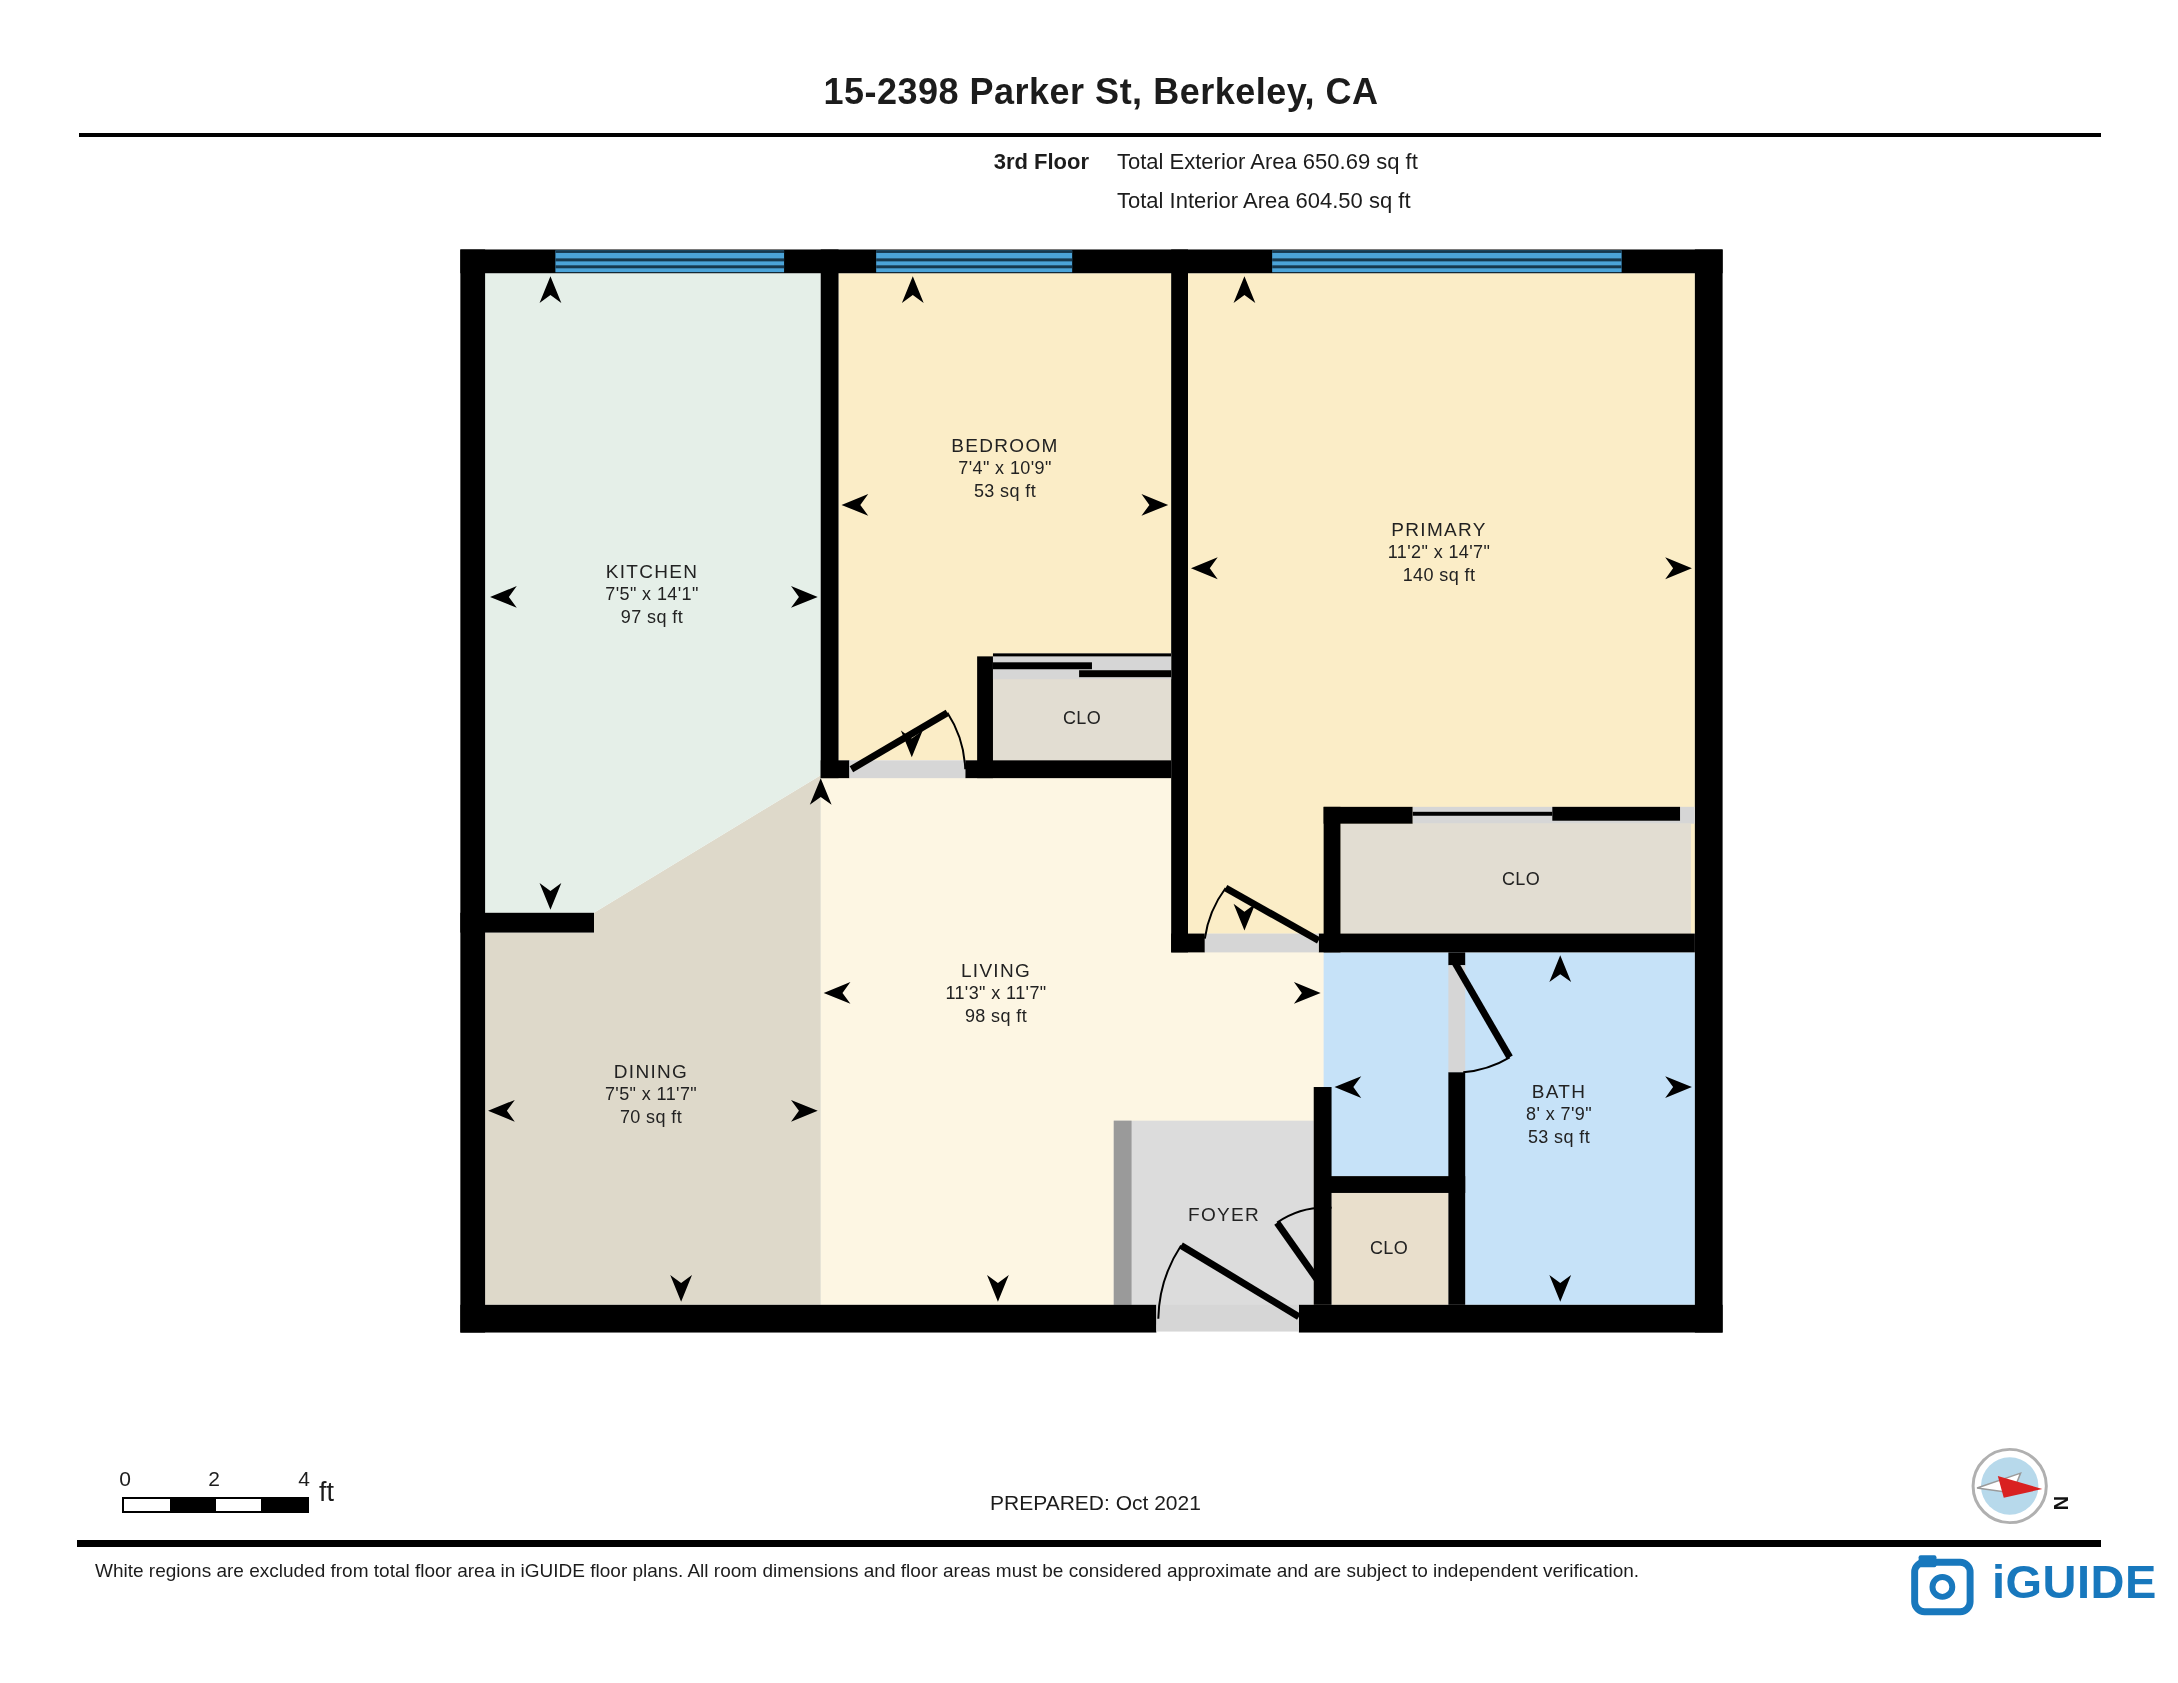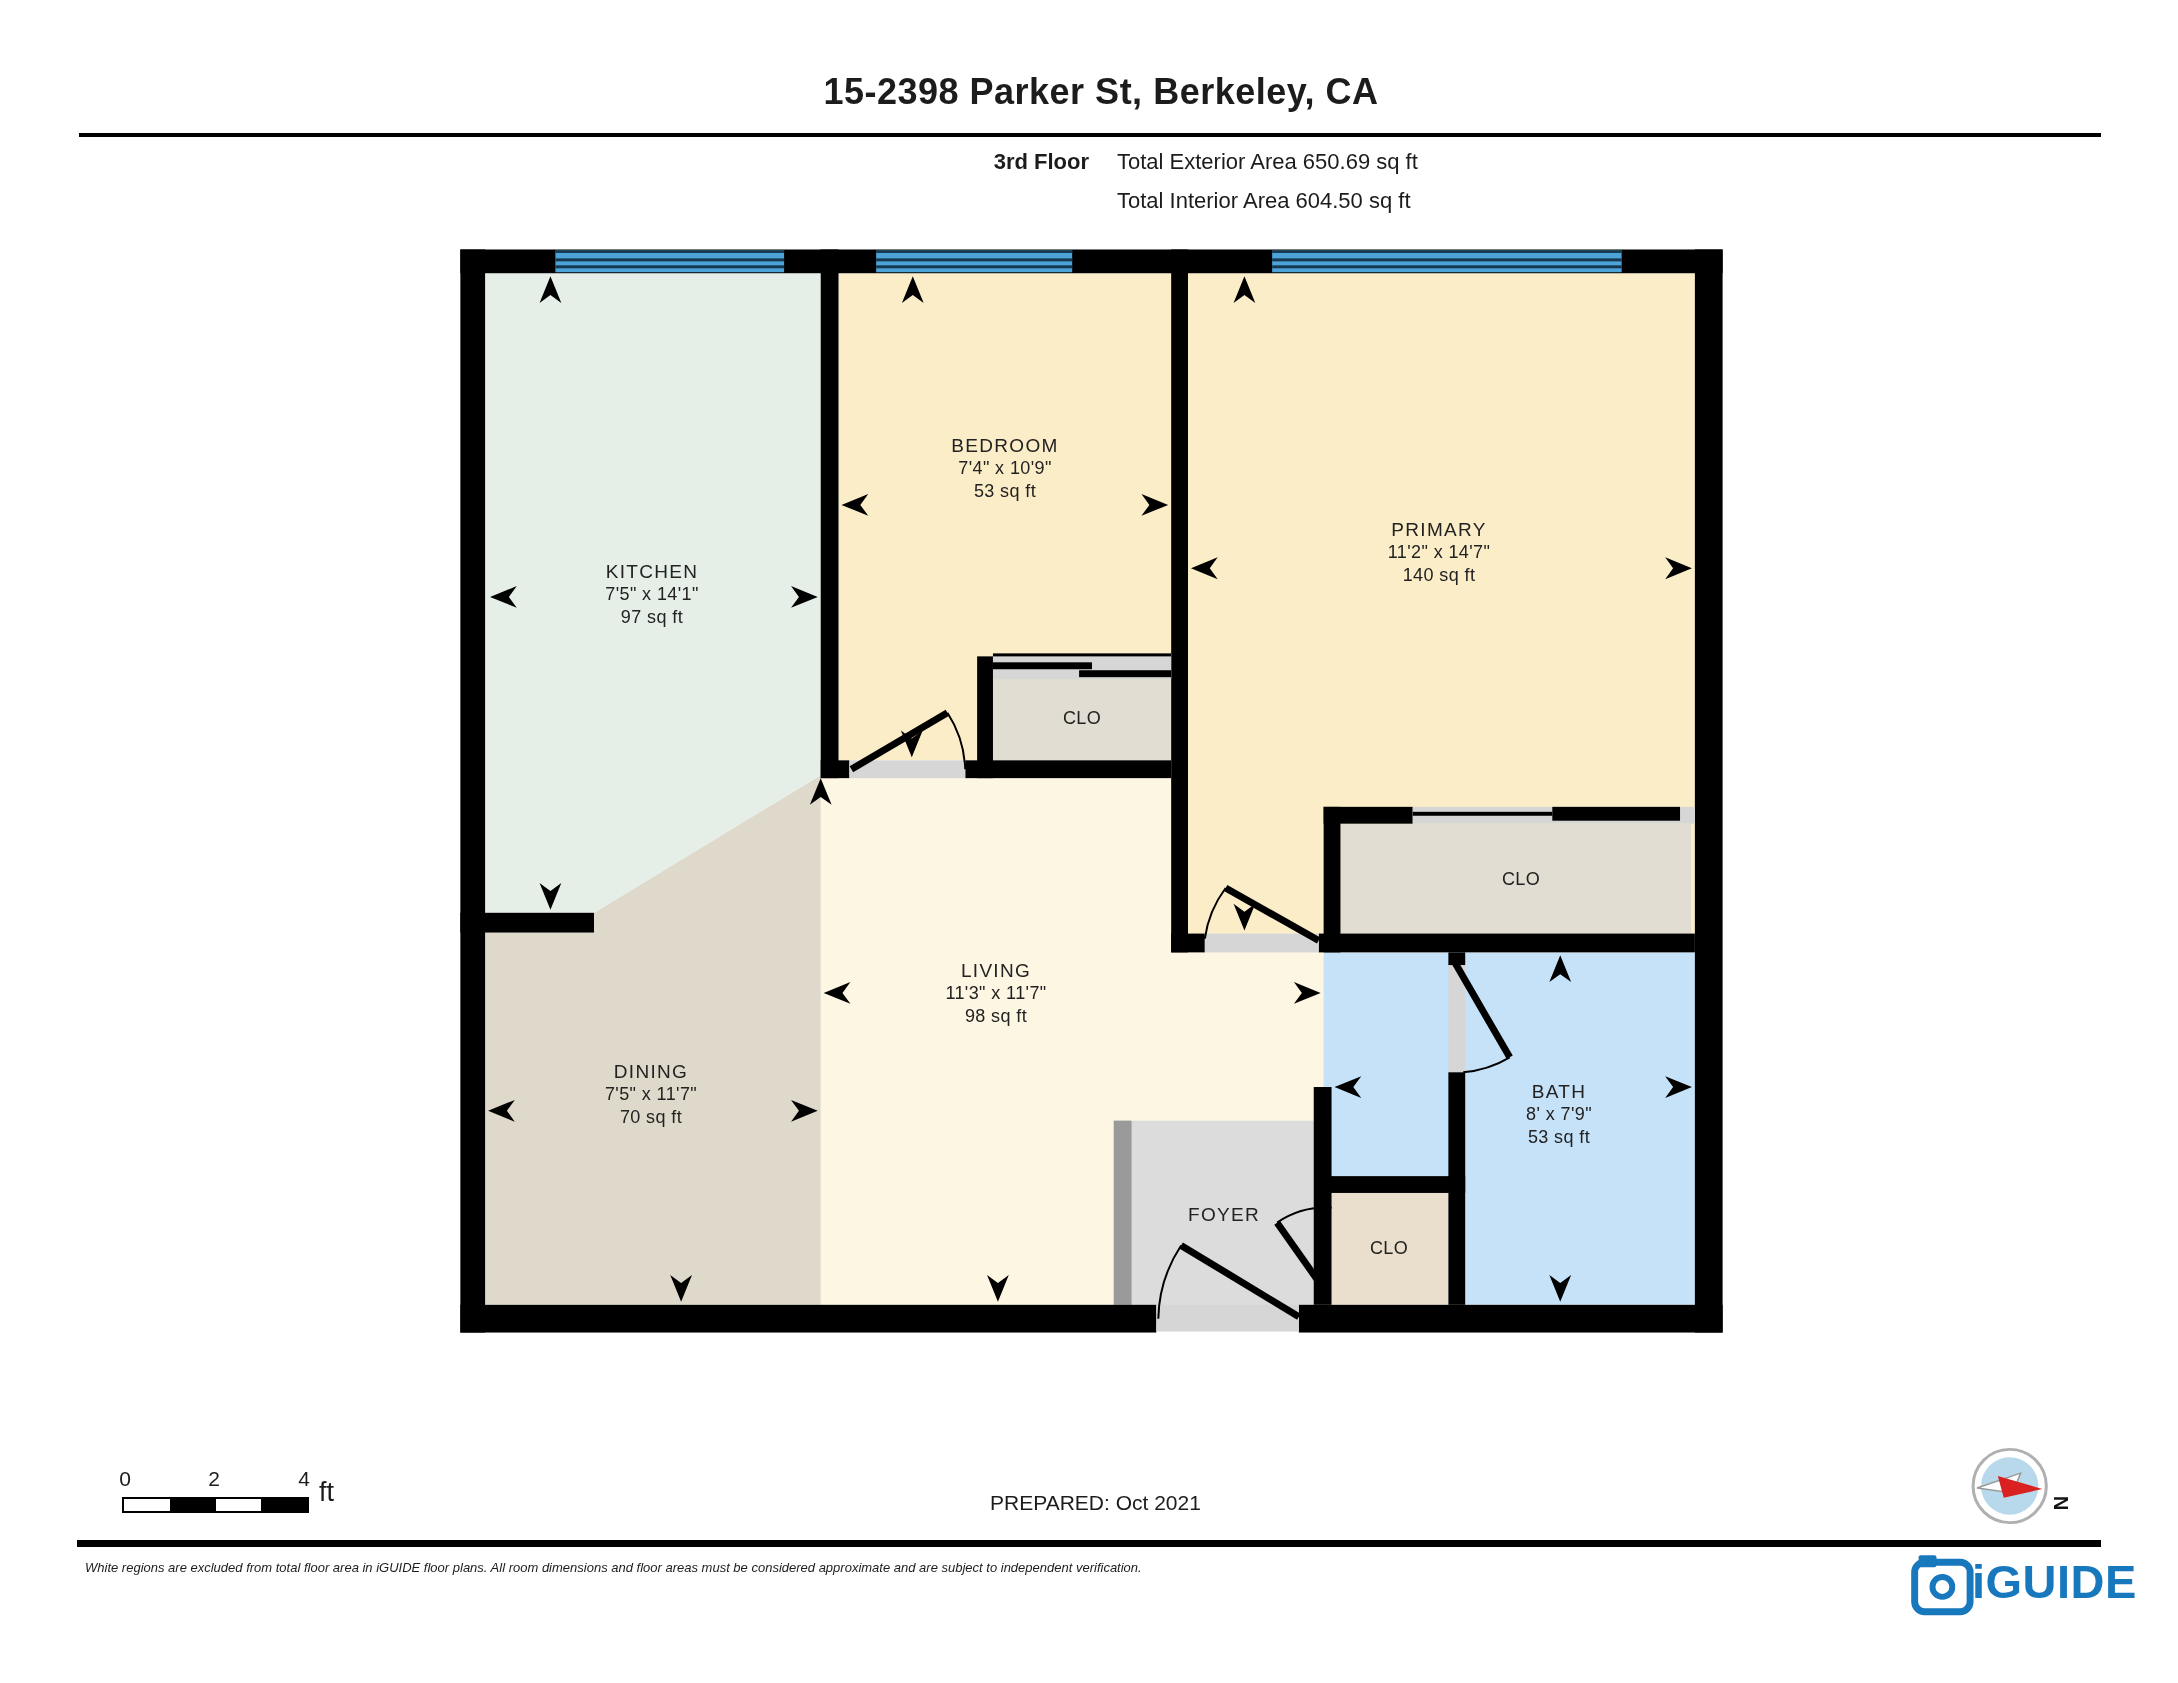--- a/index.html
+++ b/index.html
@@ -31,24 +31,24 @@
   .rn{display:block;font-size:19px;letter-spacing:1.3px;}
   .rd{display:block;font-size:18px;letter-spacing:0.4px;}
   .scale-num{position:absolute;top:1467px;font-size:21px;transform:translateX(-50%);}
   .scale-unit{position:absolute;left:319px;top:1477px;font-size:27px;}
   .scale-bar{position:absolute;left:122px;top:1497px;width:183px;height:12px;
              border:2px solid #000;display:flex;}
   .scale-bar span{flex:1 1 0;}
   .sb-w{background:#fff;} .sb-b{background:#000;}
   .prepared{position:absolute;left:990px;top:1491px;font-size:21px;}
   .foot-rule{position:absolute;left:77px;top:1540px;width:2024px;height:7px;background:#000;}
-  .disclaimer{position:absolute;left:85px;top:1560px;font-size:13px;font-style:italic;}
+  .disclaimer{position:absolute;left:95px;top:1560px;font-size:19px;}
   .brand{position:absolute;left:1909px;top:1552px;display:flex;align-items:flex-start;}
   .brand-text{font-size:47px;font-weight:600;color:var(--c-brand);letter-spacing:0.5px;
-              line-height:59px;margin-left:2px;text-align:right;}
+              line-height:59px;margin-left:22px;text-align:right;}
 </style>
 </head>
 <body>
 
 <div id="stage">
 
   <div class="hdr-title">15-2398 Parker St, Berkeley, CA</div>
   <div class="hdr-rule"></div>
   <div class="floor-label">3rd Floor</div>
   <div class="area-line" style="top:149px">Total Exterior Area 650.69 sq ft</div>

